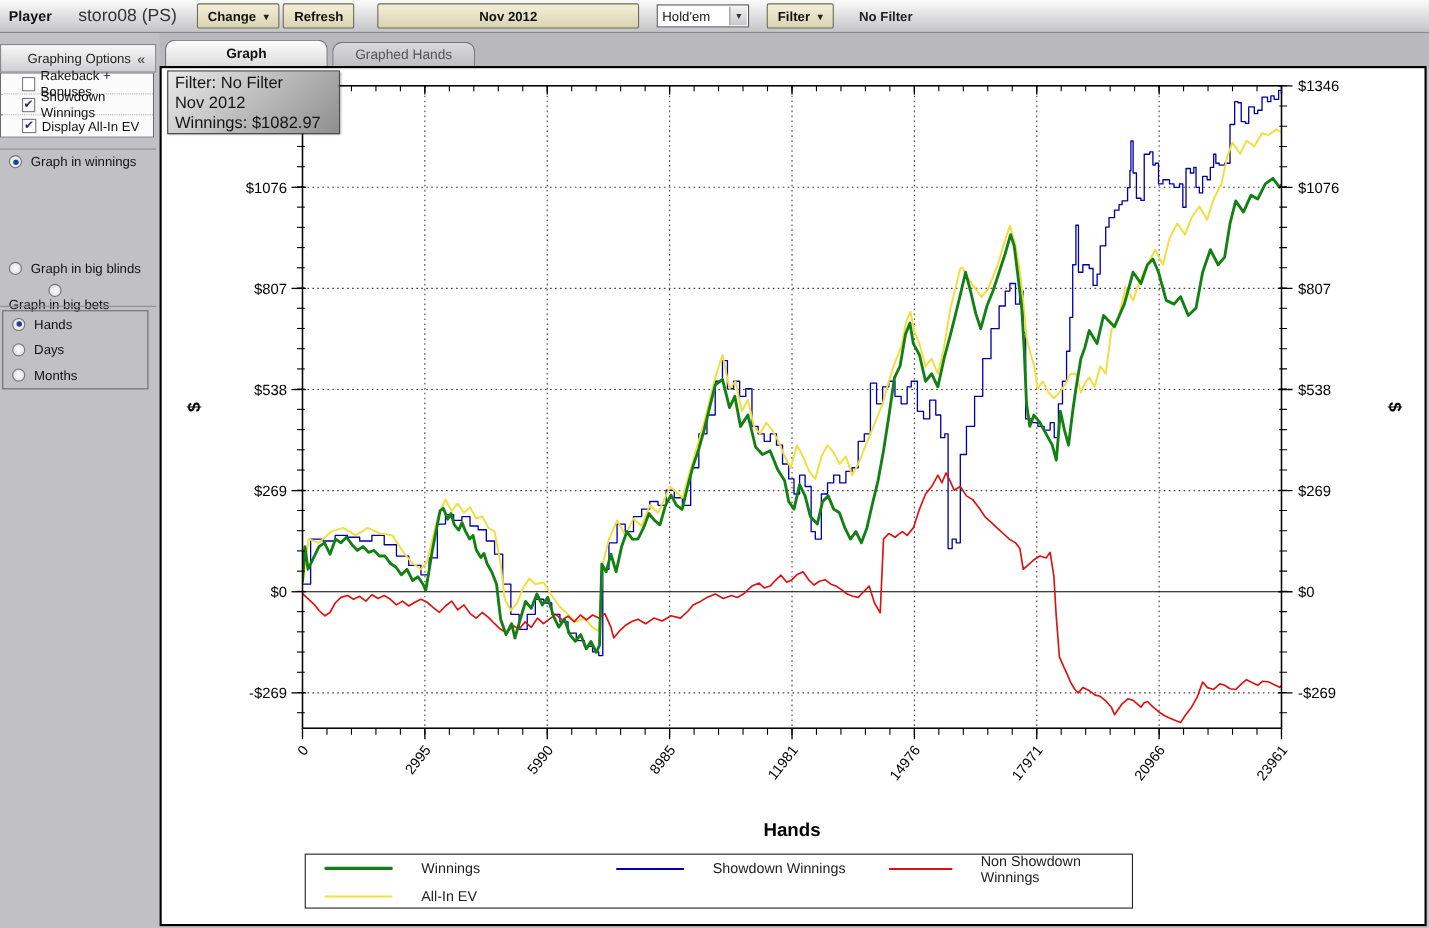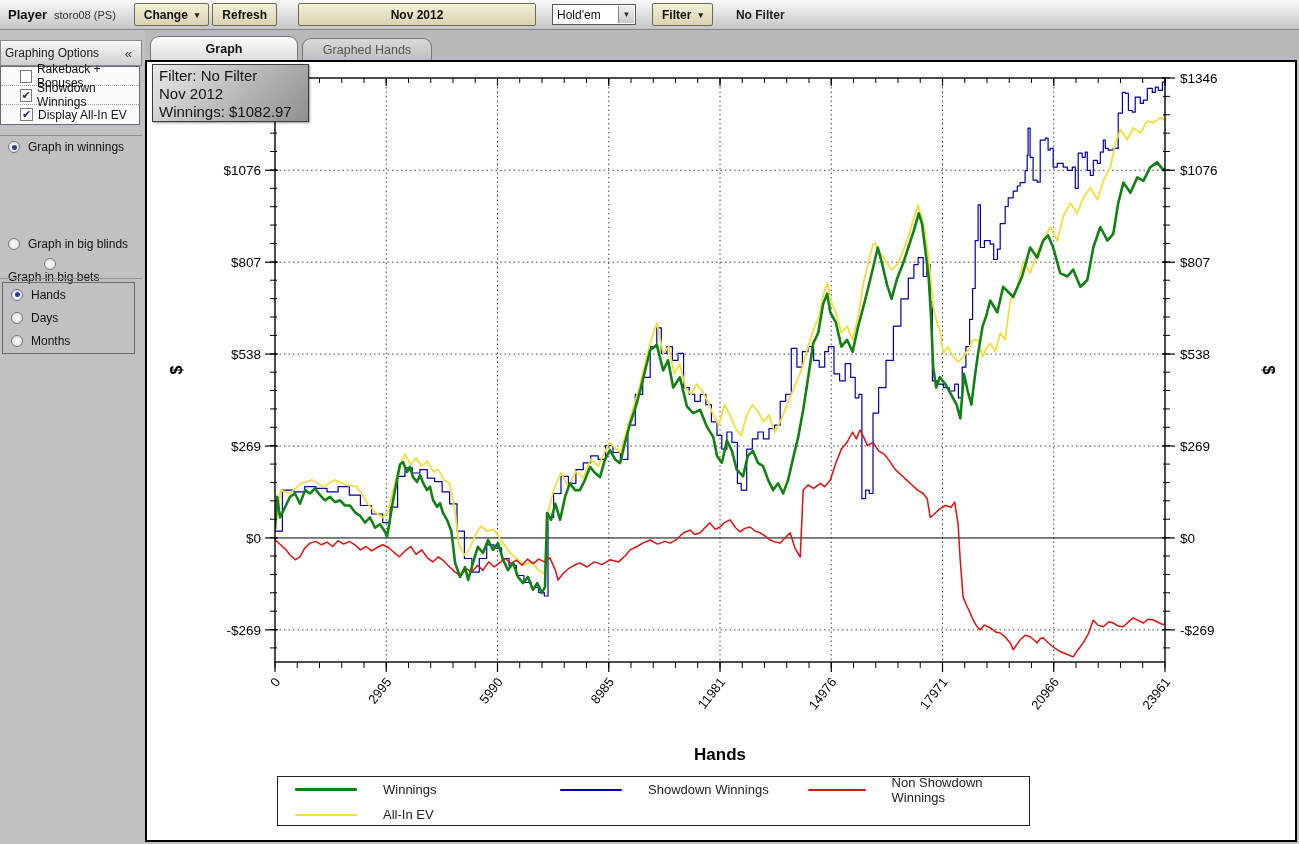--- a/index.html
+++ b/index.html
@@ -3,38 +3,38 @@
 <meta charset="utf-8">
 <style>
   * { margin:0; padding:0; box-sizing:border-box; }
   html,body { width:1299px; height:844px; overflow:hidden; background:#c1c1c5;
     font-family:"Liberation Sans", sans-serif; }
   
   .toolbar { position:absolute; left:0; top:0; width:1299px; height:30px;
     background:linear-gradient(#fbfbfb,#c4c4c8); border-bottom:1px solid #85858a;
     display:flex; align-items:center; }
   .tb-label { font-weight:bold; font-size:13px; color:#111; margin-left:8px; }
-  .tb-player { font-size:11px; color:#333; margin-left:7px; margin-right:18px; }
+  .tb-player { font-size:16px; color:#333; margin-left:24px; margin-right:18px; }
   .btn { height:23px; background:linear-gradient(#f4f0d8,#d9d3b2); border:1px solid #6e6a50;
     border-radius:2px; font-weight:bold; font-size:12px; color:#111; display:flex;
     align-items:center; justify-content:center; padding:3px 9px; margin-right:3px; cursor:default; }
   .btn .caret { font-size:9px; margin-left:7px; color:#222; }
   .btn-wide { width:238px; margin-left:18px; margin-right:16px; }
   .select { height:21px; width:84px; background:#fff; border:1px solid #58585c;
     display:flex; align-items:center; font-size:12px; color:#111; padding-left:4px;
     position:relative; margin-right:16px; }
   .select .sel-btn { position:absolute; right:1px; top:1px; bottom:1px; width:16px;
     background:linear-gradient(#f2f2f2,#c9c9cd); border-left:1px solid #888;
     display:flex; align-items:center; justify-content:center; font-size:8px; color:#333; }
   .tb-nofilter { font-size:12px; font-weight:600; color:#222; margin-left:20px; }
   
   .sidebar { position:absolute; left:0; top:38px; width:143px; height:806px; background:#c1c1c5; }
   .sb-header { position:absolute; left:0; top:2px; width:142px; height:26px;
     background:linear-gradient(#f8f8f8,#cfcfd3); border:1px solid #8a8a8e;
-    display:flex; align-items:center; font-size:12px; color:#222; padding-left:4px; }
+    display:flex; align-items:center; font-size:12px; color:#222; padding-left:24px; }
   .sb-header .chev { margin-left:auto; margin-right:9px; font-size:13px; color:#333; cursor:default; }
   .sb-checks { position:absolute; left:0; top:28px; width:140px; background:#fbfbfb;
     border:1px solid #6a6a6e; }
   .sb-row { height:19px; display:flex; align-items:center; font-size:12px; color:#111;
     border-bottom:1px dotted #9a9a9e; padding-left:19px; background:#fbfbfb; }
   .sb-row:last-child { border-bottom:none; }
   .cbox { width:13px; height:13px; background:#fff; border:1px solid #7a7a7e;
     margin-right:5px; font-size:11px; line-height:11px; text-align:center; color:#2a2a6a; }
   .cbox span { visibility:hidden; }
   .cbox.on span { visibility:visible; }

